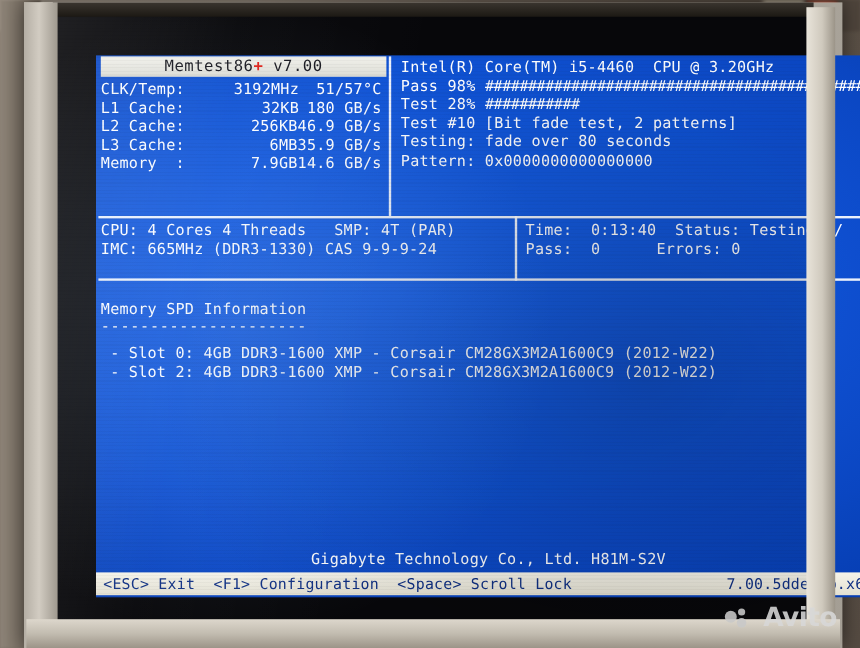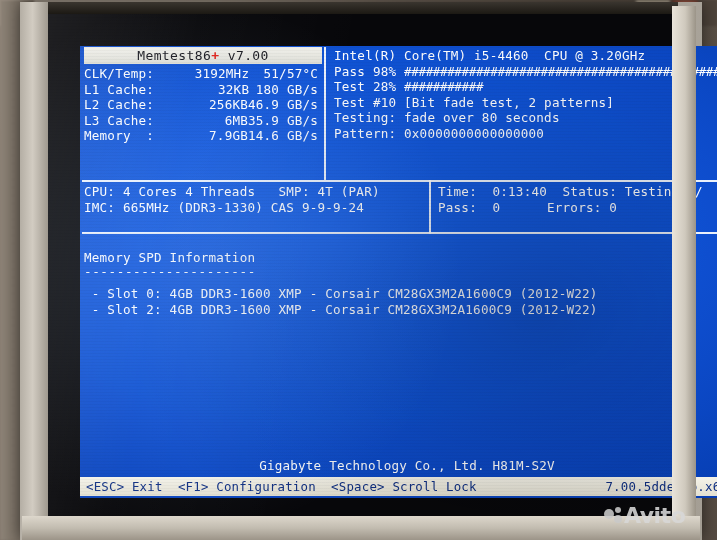--- a/index.html
+++ b/index.html
@@ -220,21 +220,21 @@
     line-height: 19px;
     white-space: pre;
   }
   #footer-keys { position: absolute; left: 6px; top: 0; }
   #footer-ver  { position: absolute; right: 6px; top: 0; }
 
   
   #watermark {
     position: absolute;
     left: 604px; top: 503px;
-    display: flex; align-items: center; gap: 1px;
+    display: flex; align-items: center; gap: 13px;
     opacity: .88;
     text-align: center;
   }
   #wm-dots { position: relative; width: 19px; height: 17px; }
   .wm-dot { position: absolute; border-radius: 50%; background: #c9c9c9; }
   #wm-d1 { left: 0px;  top: 2px;  width: 10px; height: 10px; }
   #wm-d2 { left: 11px; top: 0px;  width: 6px;  height: 6px; }
   #wm-d3 { left: 10px; top: 8px;  width: 8px;  height: 8px; }
   #wm-text {
     color: #d8d8d8;

